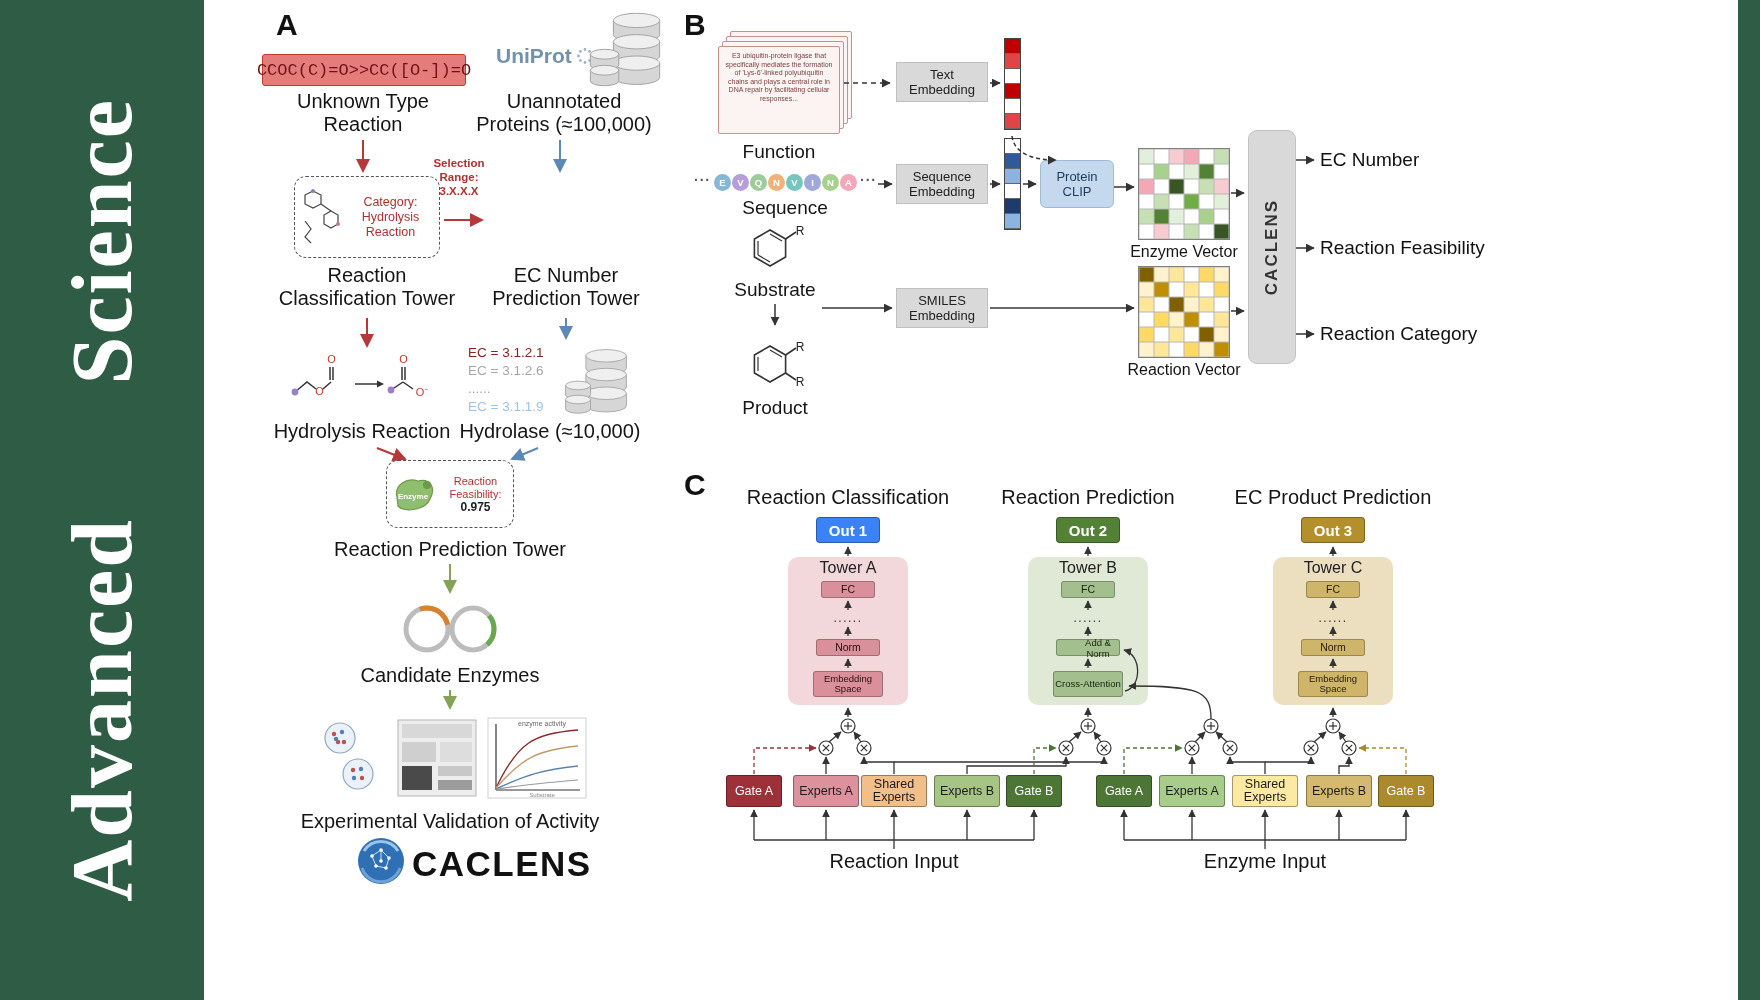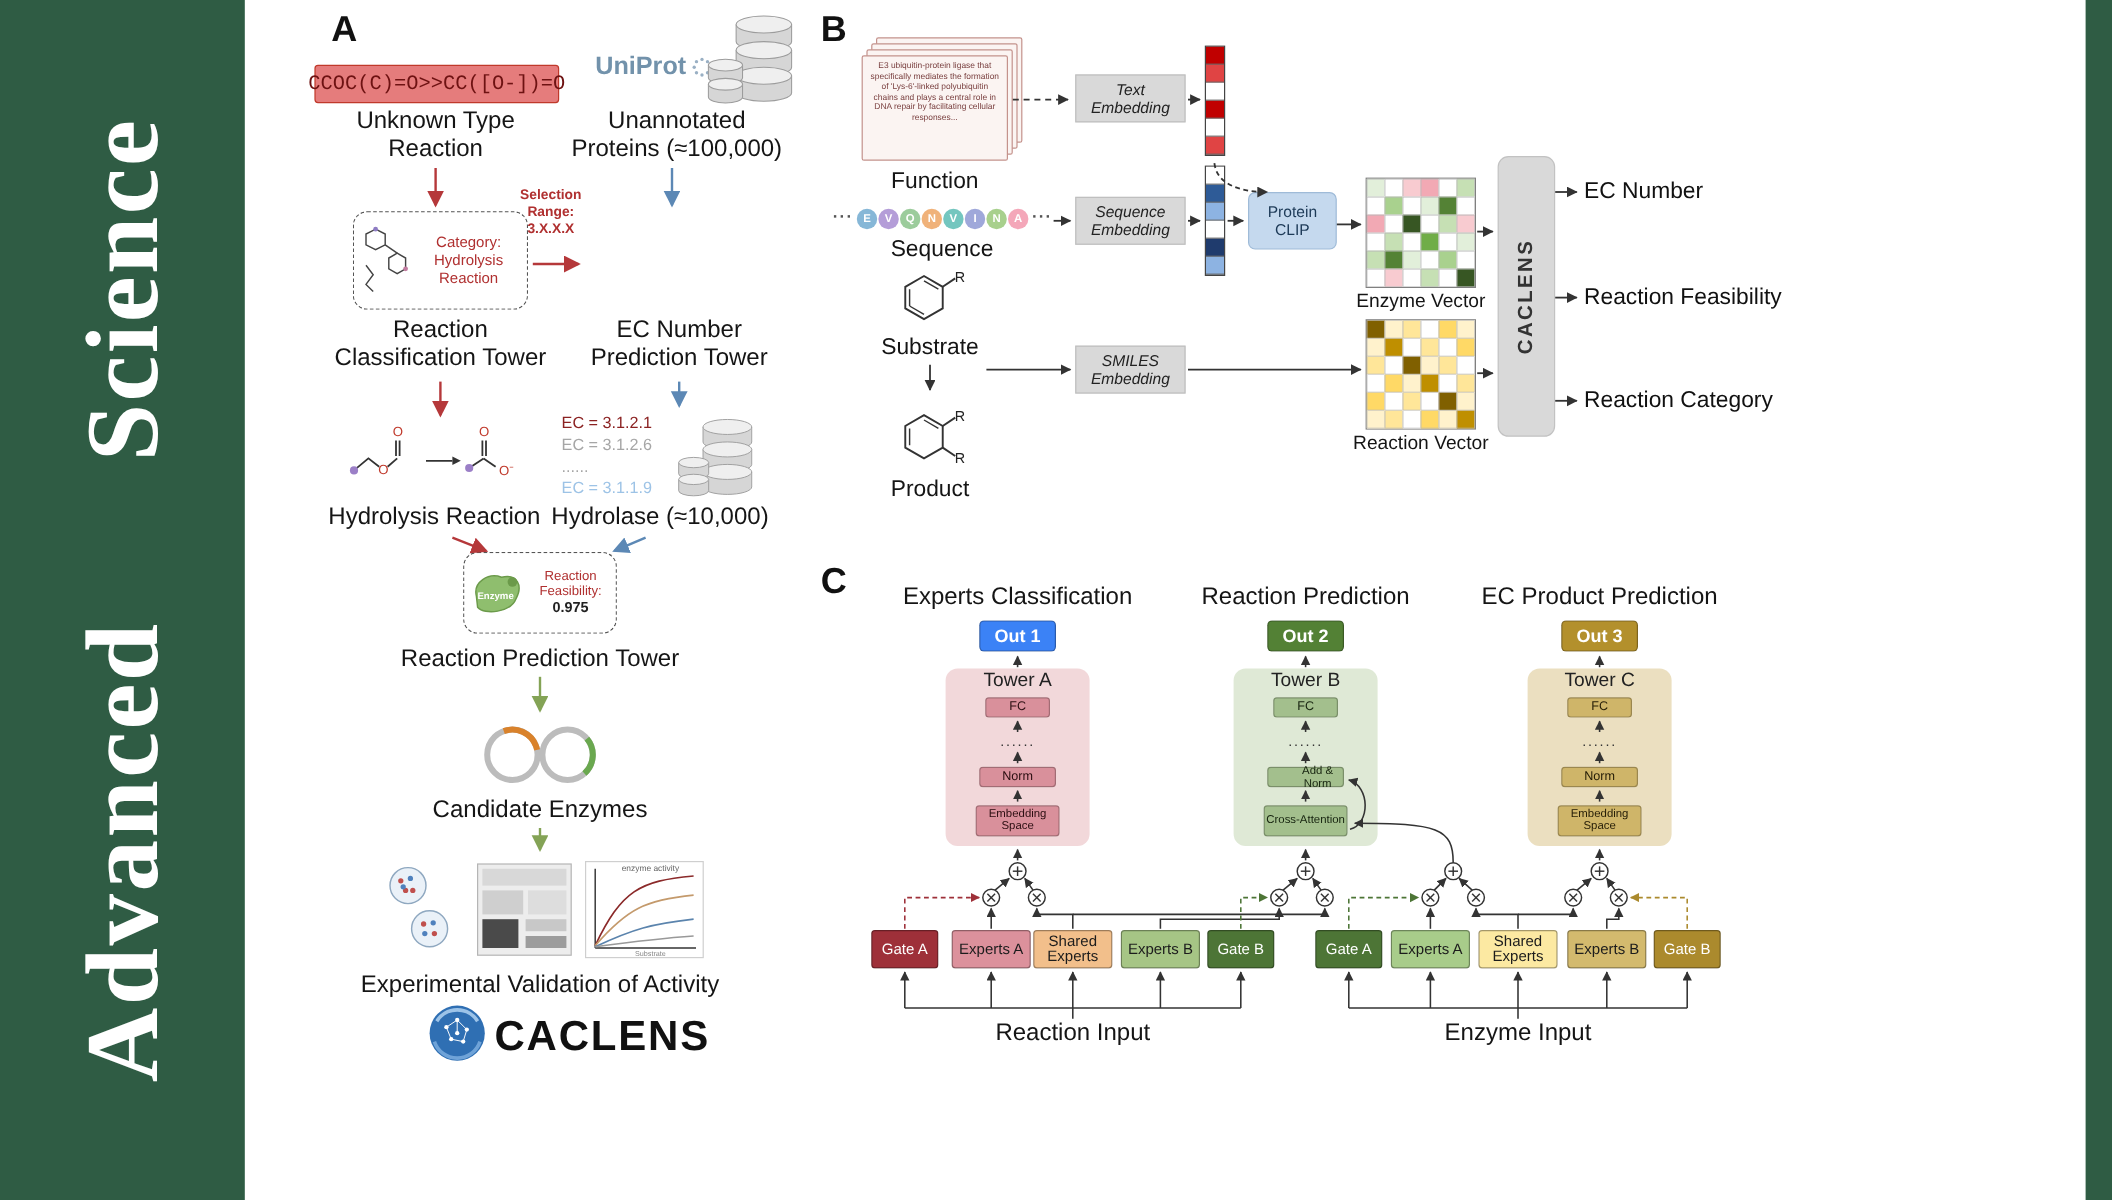--- a/index.html
+++ b/index.html
@@ -22,21 +22,21 @@
   .blue-text{font-size:12.5px;line-height:15px;color:#2f6da8;text-align:center;}
   .sel-range{position:absolute;font-size:11.5px;line-height:14px;font-weight:bold;color:#b03030;text-align:center;}
   .ec-list{position:absolute;font-size:13.5px;line-height:18px;font-weight:normal;text-align:left;}
   .ec-0{color:#8b2222;} .ec-1{color:#a6a6a6;} .ec-2{color:#a6a6a6;} .ec-3{color:#9dc3e6;}
   .feas{font-size:11px;line-height:13px;text-align:center;}
   .feas .red{color:#b03030;} .feas .val{color:#222;font-weight:bold;font-size:12px;}
   .logo-text{position:absolute;font-size:35px;font-weight:800;letter-spacing:1.5px;color:#111;}
   
   .card{position:absolute;width:122px;height:88px;background:#fbf4f2;border:1px solid #c4928c;border-radius:2px;box-sizing:border-box;}
   .card-text{font-size:7px;line-height:8.6px;color:#7a4040;padding:5px 6px;text-align:center;}
-  .emb-box{position:absolute;background:#d9d9d9;border:1px solid #bfbfbf;border-radius:0;display:flex;align-items:center;justify-content:center;text-align:center;font-size:13px;line-height:15px;color:#222;padding:2px;box-sizing:border-box;font-style:italic;}
+  .emb-box{position:absolute;background:#d9d9d9;border:1px solid #bfbfbf;border-radius:0;display:flex;align-items:center;justify-content:center;text-align:center;font-size:13px;line-height:15px;color:#222;padding:2px;box-sizing:border-box;}
   .clip-box{position:absolute;background:#c5d9ee;border:1px solid #9fbbd8;border-radius:6px;display:flex;align-items:center;justify-content:center;text-align:center;font-size:13px;line-height:15px;color:#1d3a57;}
   .vector{position:absolute;width:17px;border:1px solid #444;background:#fff;box-sizing:border-box;}
   .vcell{width:100%;height:15px;border-bottom:1px solid #666;box-sizing:border-box;}
   .matrix{position:absolute;display:grid;grid-template-columns:repeat(6,15px);grid-auto-rows:15px;border:1px solid #808080;background:#fff;}
   .gcell{box-shadow:inset 0 0 0 0.5px #b8b8b8;}
   .seq-row{position:absolute;display:flex;gap:1px;}
   .seq-circle{display:inline-flex;width:17px;height:17px;border-radius:50%;align-items:center;justify-content:center;color:#fff;font-size:9.5px;font-weight:bold;}
   .ellipsis{position:absolute;font-size:14px;font-weight:bold;color:#555;letter-spacing:1px;}
   .caclens-box{position:absolute;background:#d9d9d9;border:1px solid #c2c2c2;border-radius:9px;display:flex;align-items:center;justify-content:center;}
   .caclens-box span{writing-mode:vertical-rl;transform:rotate(180deg);font-size:17px;font-weight:600;letter-spacing:2px;color:#333;}
@@ -420,21 +420,21 @@
       <div class="gcell" style="background: rgb(191, 143, 0);"></div>
     </div>
   <div class="cap16" style="left:1108px;top:360px;width:152px;">Reaction Vector</div>
 
   <div class="output-label" style="left:1320px;top:149px;">EC Number</div>
   <div class="output-label" style="left:1320px;top:237px;">Reaction Feasibility</div>
   <div class="output-label" style="left:1320px;top:323px;">Reaction Category</div>
 
   <div class="panel-label" style="left:684px;top:468px;">C</div>
 
-  <div class="cap" style="left:738px;top:486px;width:220px;">Experts Classification</div>
+  <div class="cap" style="left:738px;top:486px;width:220px;">Reaction Classification</div>
   <div class="cap" style="left:978px;top:486px;width:220px;">Reaction Prediction</div>
   <div class="cap" style="left:1223px;top:486px;width:220px;">EC Product Prediction</div>
 
   <div class="out-box out-1" style="left:816px;top:517px;">Out 1</div>
   <div class="out-box out-2" style="left:1056px;top:517px;">Out 2</div>
   <div class="out-box out-3" style="left:1301px;top:517px;">Out 3</div>
 
   <div class="tower tower-a" style="left:788px;top:557px;">
     <div class="tower-title">Tower A</div>
     <div class="tbox box-a" style="top:24px;width:54px;height:17px;">FC</div>

